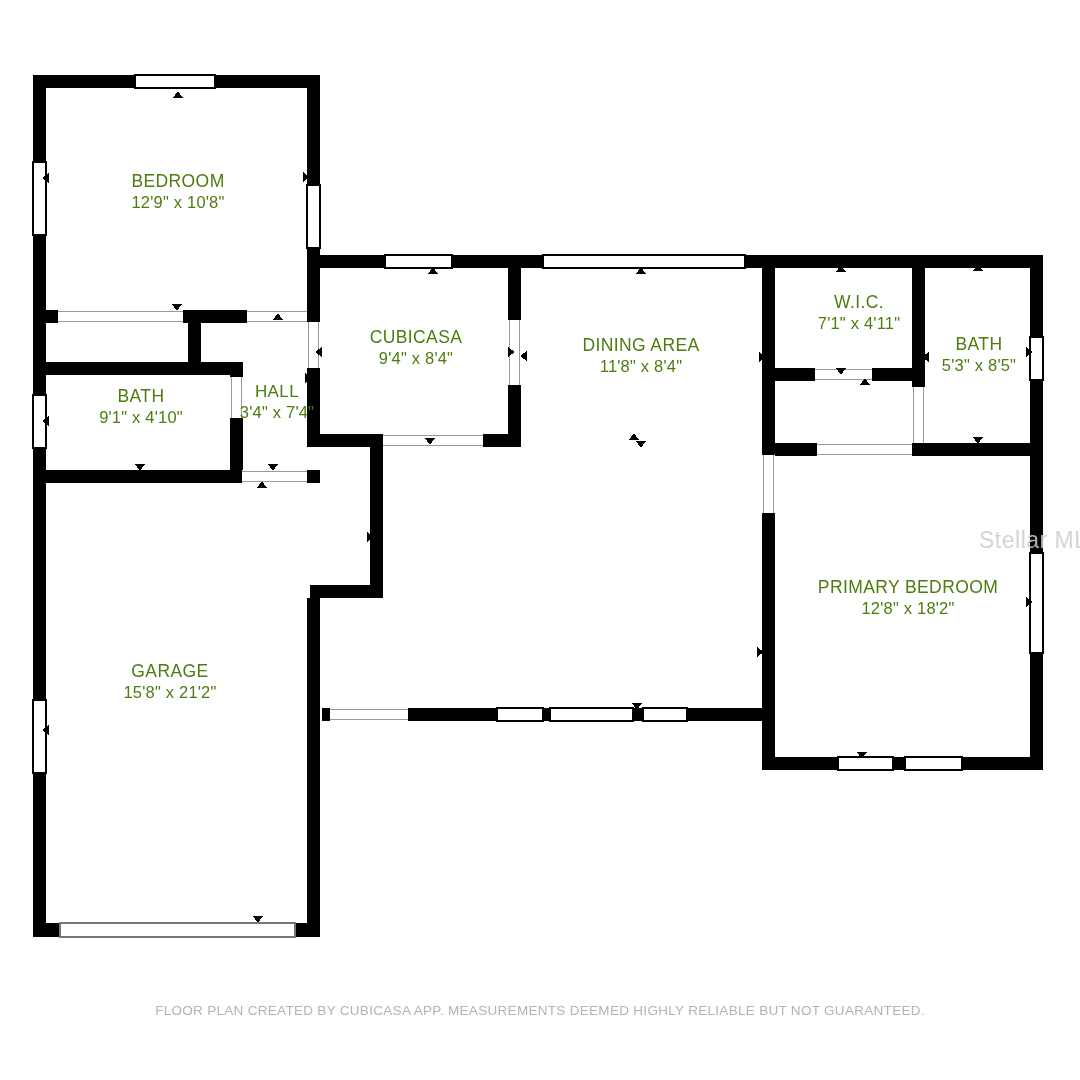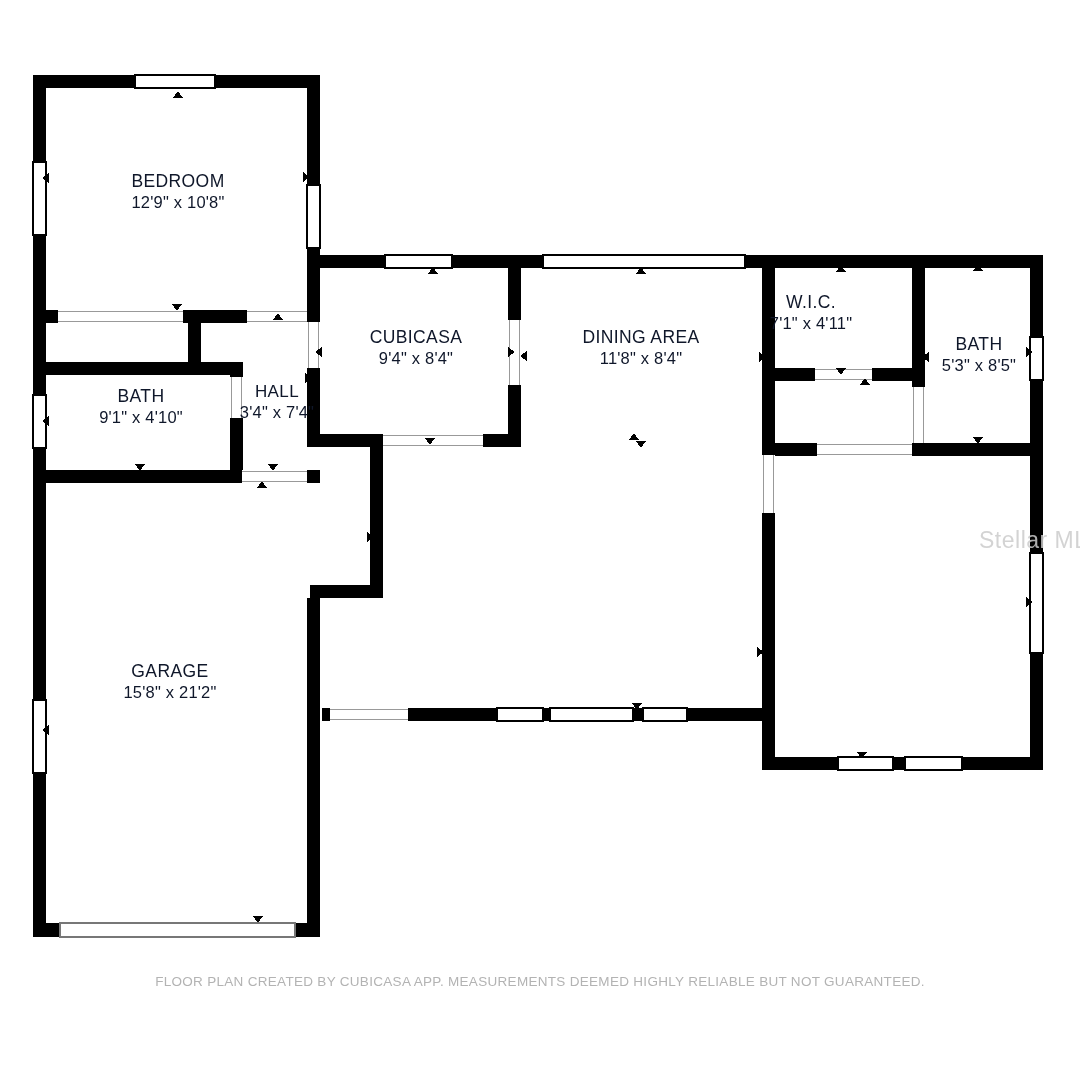--- a/index.html
+++ b/index.html
@@ -1,26 +1,26 @@
 <!DOCTYPE html>
 <html><head>
 <meta charset="utf-8">
 <style>
   html,body{margin:0;padding:0;background:#ffffff;}
   #stage{position:relative;width:1080px;height:1080px;background:#ffffff;overflow:hidden;
          font-family:"Liberation Sans",sans-serif;}
   #plan-svg{position:absolute;left:0;top:0;}
   .lbl{position:absolute;transform:translate(-50%,-50%);text-align:center;white-space:nowrap;
-       color:#0f172a;line-height:21px;}
+       color:#4d7c0f;line-height:21px;}
   .room-name{display:block;font-size:17.5px;letter-spacing:.4px;}
   .room-dims{display:block;font-size:16.5px;letter-spacing:.2px;}
   .hall .room-name{font-size:17px;margin-top:24px;}
   #watermark{position:absolute;left:979px;top:527px;font-size:23px;color:#cccccc;opacity:.85;
              letter-spacing:.5px;white-space:nowrap;}
-  #footer{position:absolute;left:0;top:974px;width:1080px;text-align:center;
+  #footer{position:absolute;left:0;top:1003px;width:1080px;text-align:center;
           font-size:13.5px;color:#b3b3b3;letter-spacing:.3px;white-space:nowrap;}
 </style>
 </head>
 <body>
 
 <div id="stage">
 
   <svg id="plan-svg" width="1080" height="1080" viewBox="0 0 1080 1080" shape-rendering="crispEdges">
 
     <g fill="#000000">
@@ -166,40 +166,44 @@
   </svg>
 
   <div class="lbl" style="left:178px;top:192px">
     <span class="room-name">BEDROOM</span>
     <span class="room-dims">12'9" x 10'8"</span>
   </div>
   <div class="lbl" style="left:416px;top:348px">
     <span class="room-name">CUBICASA</span>
     <span class="room-dims">9'4" x 8'4"</span>
   </div>
-  <div class="lbl" style="left:641px;top:348px">
+  <div class="lbl" style="left:641px;top:356px">
     <span class="room-name">DINING AREA</span>
     <span class="room-dims">11'8" x 8'4"</span>
   </div>
-  <div class="lbl" style="left:811px;top:313px">
+  <div class="lbl" style="left:859px;top:313px">
     <span class="room-name">W.I.C.</span>
     <span class="room-dims">7'1" x 4'11"</span>
   </div>
   <div class="lbl" style="left:979px;top:355px">
     <span class="room-name">BATH</span>
     <span class="room-dims">5'3" x 8'5"</span>
   </div>
   <div class="lbl" style="left:141px;top:407px">
     <span class="room-name">BATH</span>
     <span class="room-dims">9'1" x 4'10"</span>
   </div>
   <div class="lbl hall" style="left:277px;top:390px">
     <span class="room-name">HALL</span>
     <span class="room-dims">3'4" x 7'4"</span>
   </div>
+  <div class="lbl" style="left:908px;top:598px">
+    <span class="room-name">PRIMARY BEDROOM</span>
+    <span class="room-dims">12'8" x 18'2"</span>
+  </div>
   <div class="lbl" style="left:170px;top:682px">
     <span class="room-name">GARAGE</span>
     <span class="room-dims">15'8" x 21'2"</span>
   </div>
 
   <div id="watermark">Stellar MLS</div>
   <div id="footer">FLOOR PLAN CREATED BY CUBICASA APP. MEASUREMENTS DEEMED HIGHLY RELIABLE BUT NOT GUARANTEED.</div>
 </div>
 
 </body></html>

